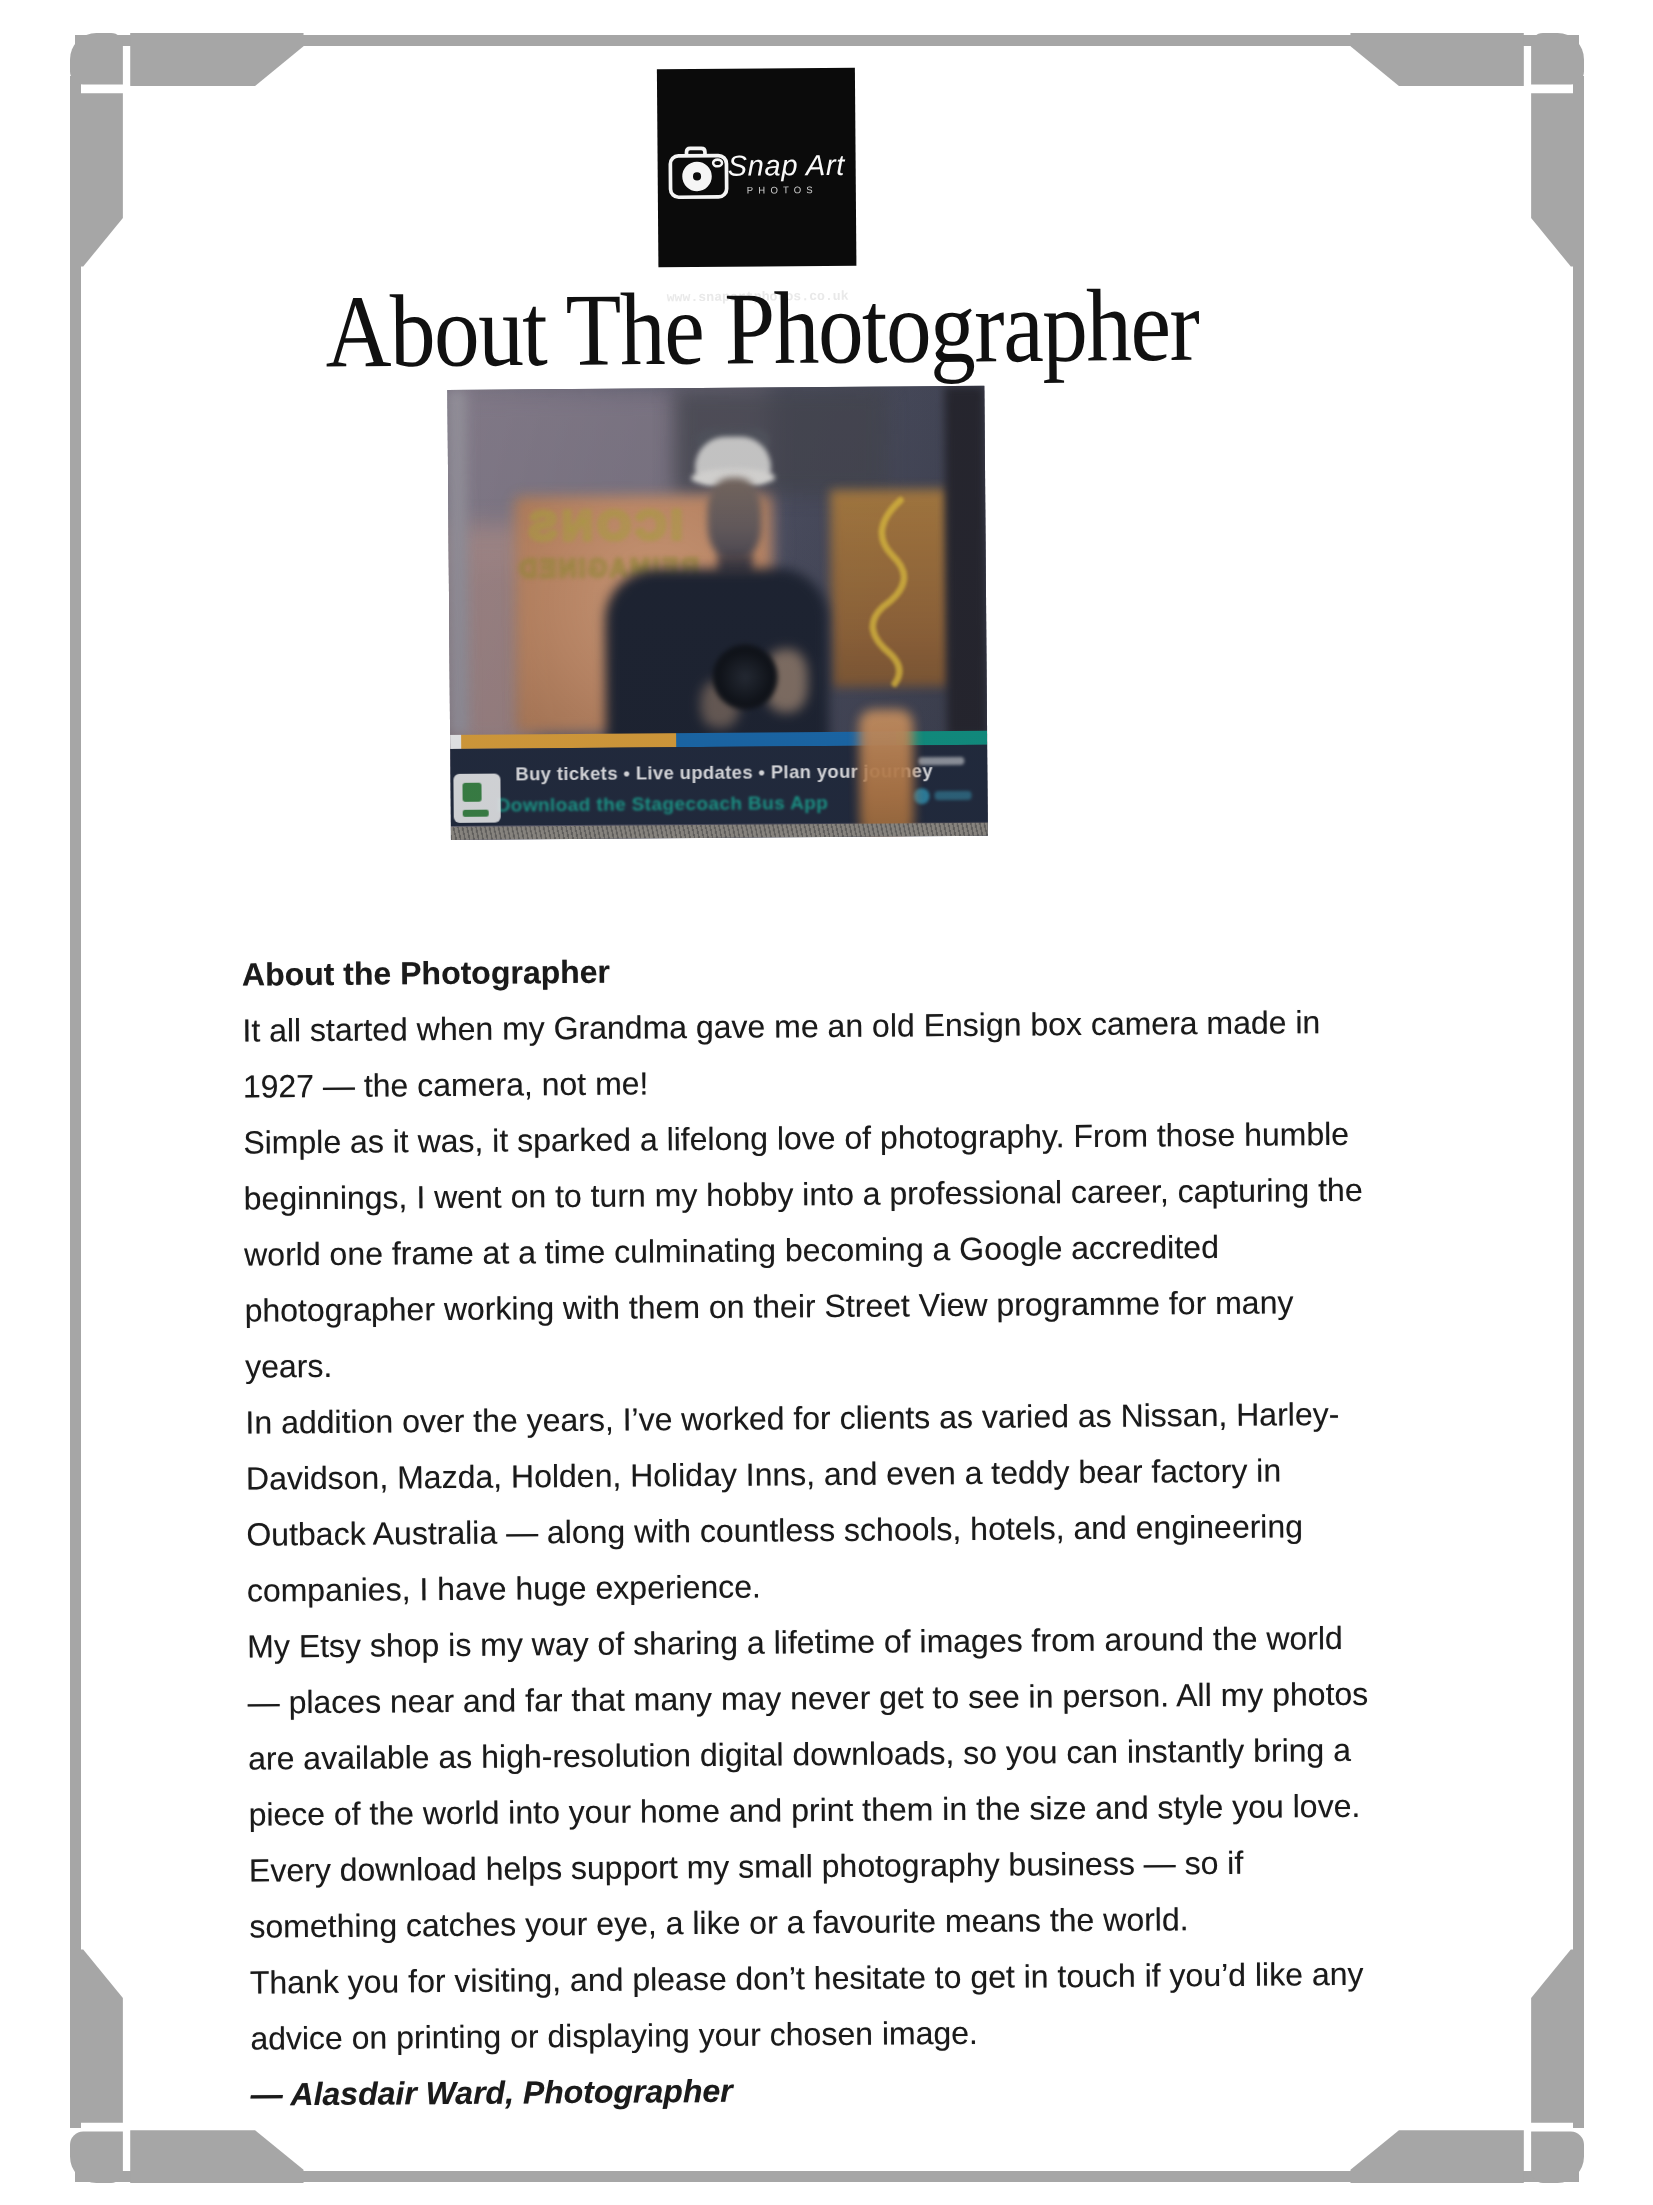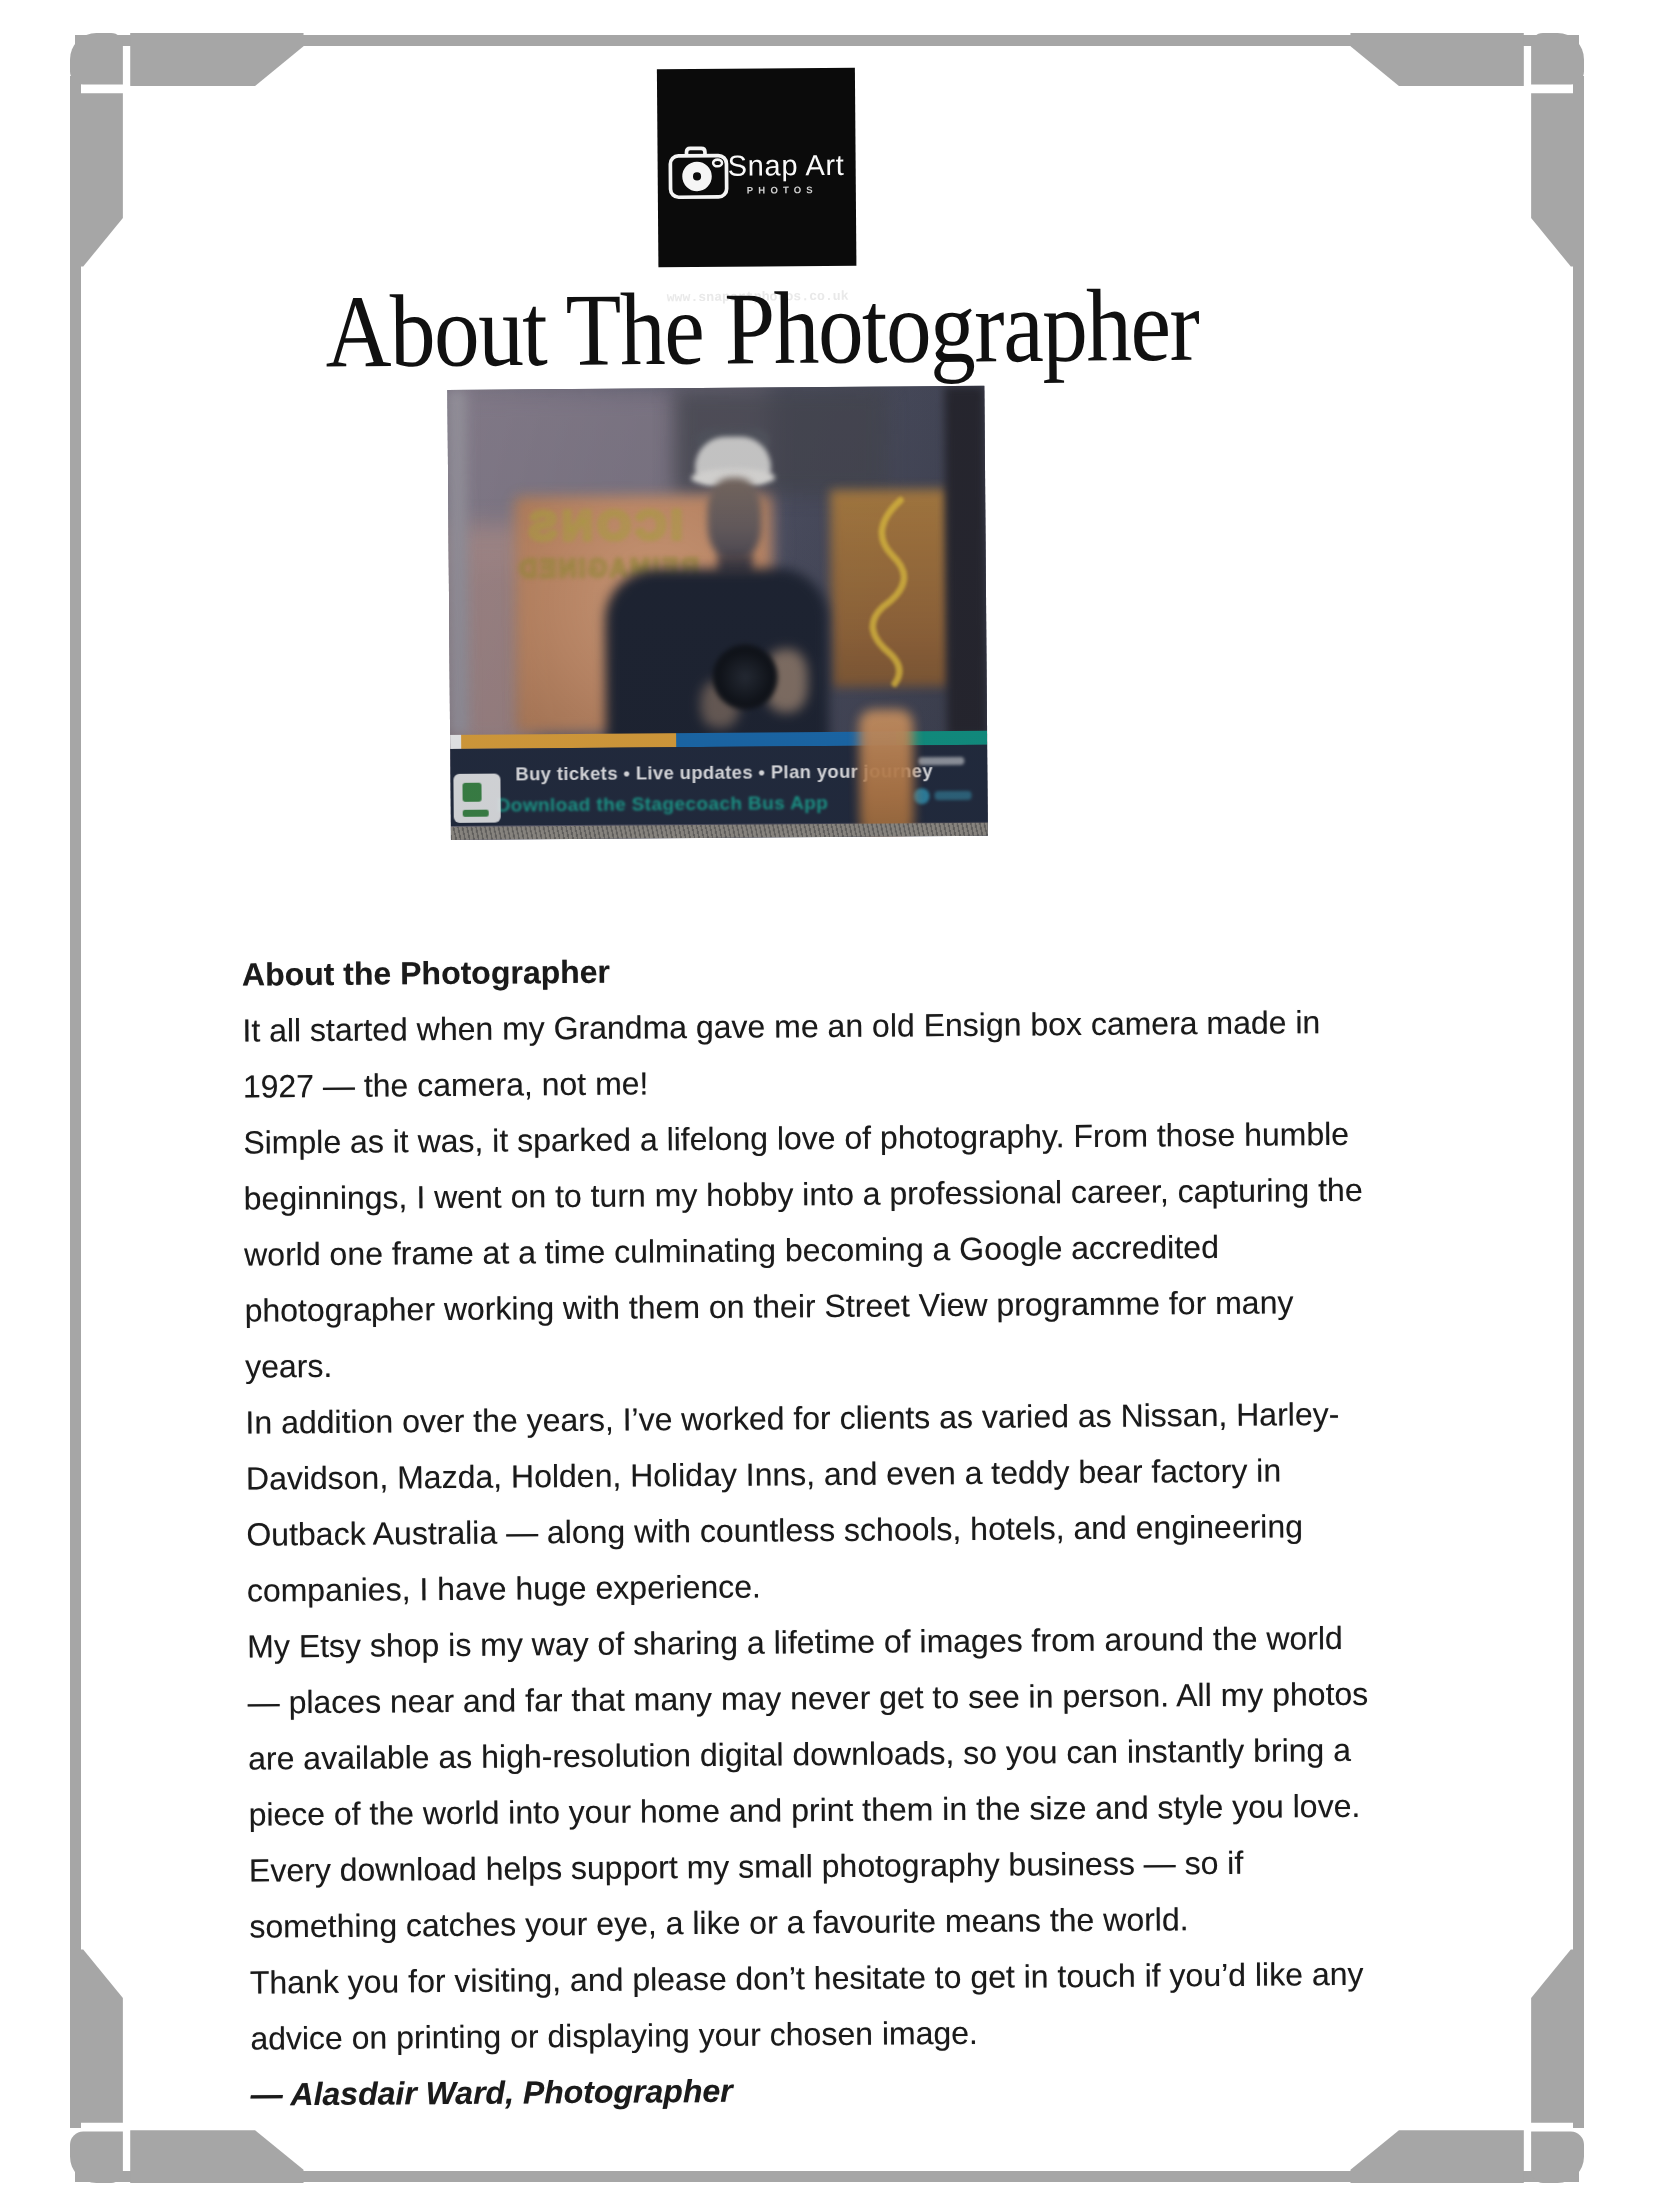--- a/index.html
+++ b/index.html
@@ -20,22 +20,22 @@
   .c-bl{left:70px;top:1948px;transform:scaleY(-1);}
   .c-br{left:1349px;top:1948px;transform:scale(-1,-1);}
 
   
   .scan{position:absolute;left:0;top:0;width:1654px;height:2205px;
         transform:rotate(-0.45deg);transform-origin:827px 1103px;}
 
   
   .logo{left:665px;top:68px;width:198px;height:198px;background:#0b0b0b;color:#f5f5f5;}
   .logo .cam{left:5.9px;top:72px;}
-  .logo .brand{left:70px;top:81px;font-size:29px;font-weight:400;letter-spacing:0.7px;color:#fafafa;}
-  .logo .sub{left:89px;top:116px;font-size:9.6px;letter-spacing:5.1px;color:#cfcfcf;font-weight:bold;}
+  .logo .brand{left:70px;top:81px;font-size:29px;font-weight:400;letter-spacing:0.7px;color:#fafafa;font-style:italic;}
+  .logo .sub{left:89px;top:116px;font-size:9.6px;letter-spacing:5.1px;color:#cfcfcf;font-weight:normal;}
   .logo .url{left:0;top:221px;width:100%;text-align:center;
              font-family:"Liberation Mono",monospace;font-size:13.2px;font-weight:bold;color:#e9e9e9;}
 
   
   .pagetitle{left:283px;top:268px;width:970px;text-align:center;white-space:nowrap;
              font-family:"Liberation Serif",serif;font-size:94px;font-weight:500;color:#101010;
              letter-spacing:-1.5px;transform:scale(0.97,1.1);transform-origin:center top;}
 
   
   .photo{left:453px;top:387px;width:537px;height:450px;overflow:hidden;background:#4c4e5d;}

